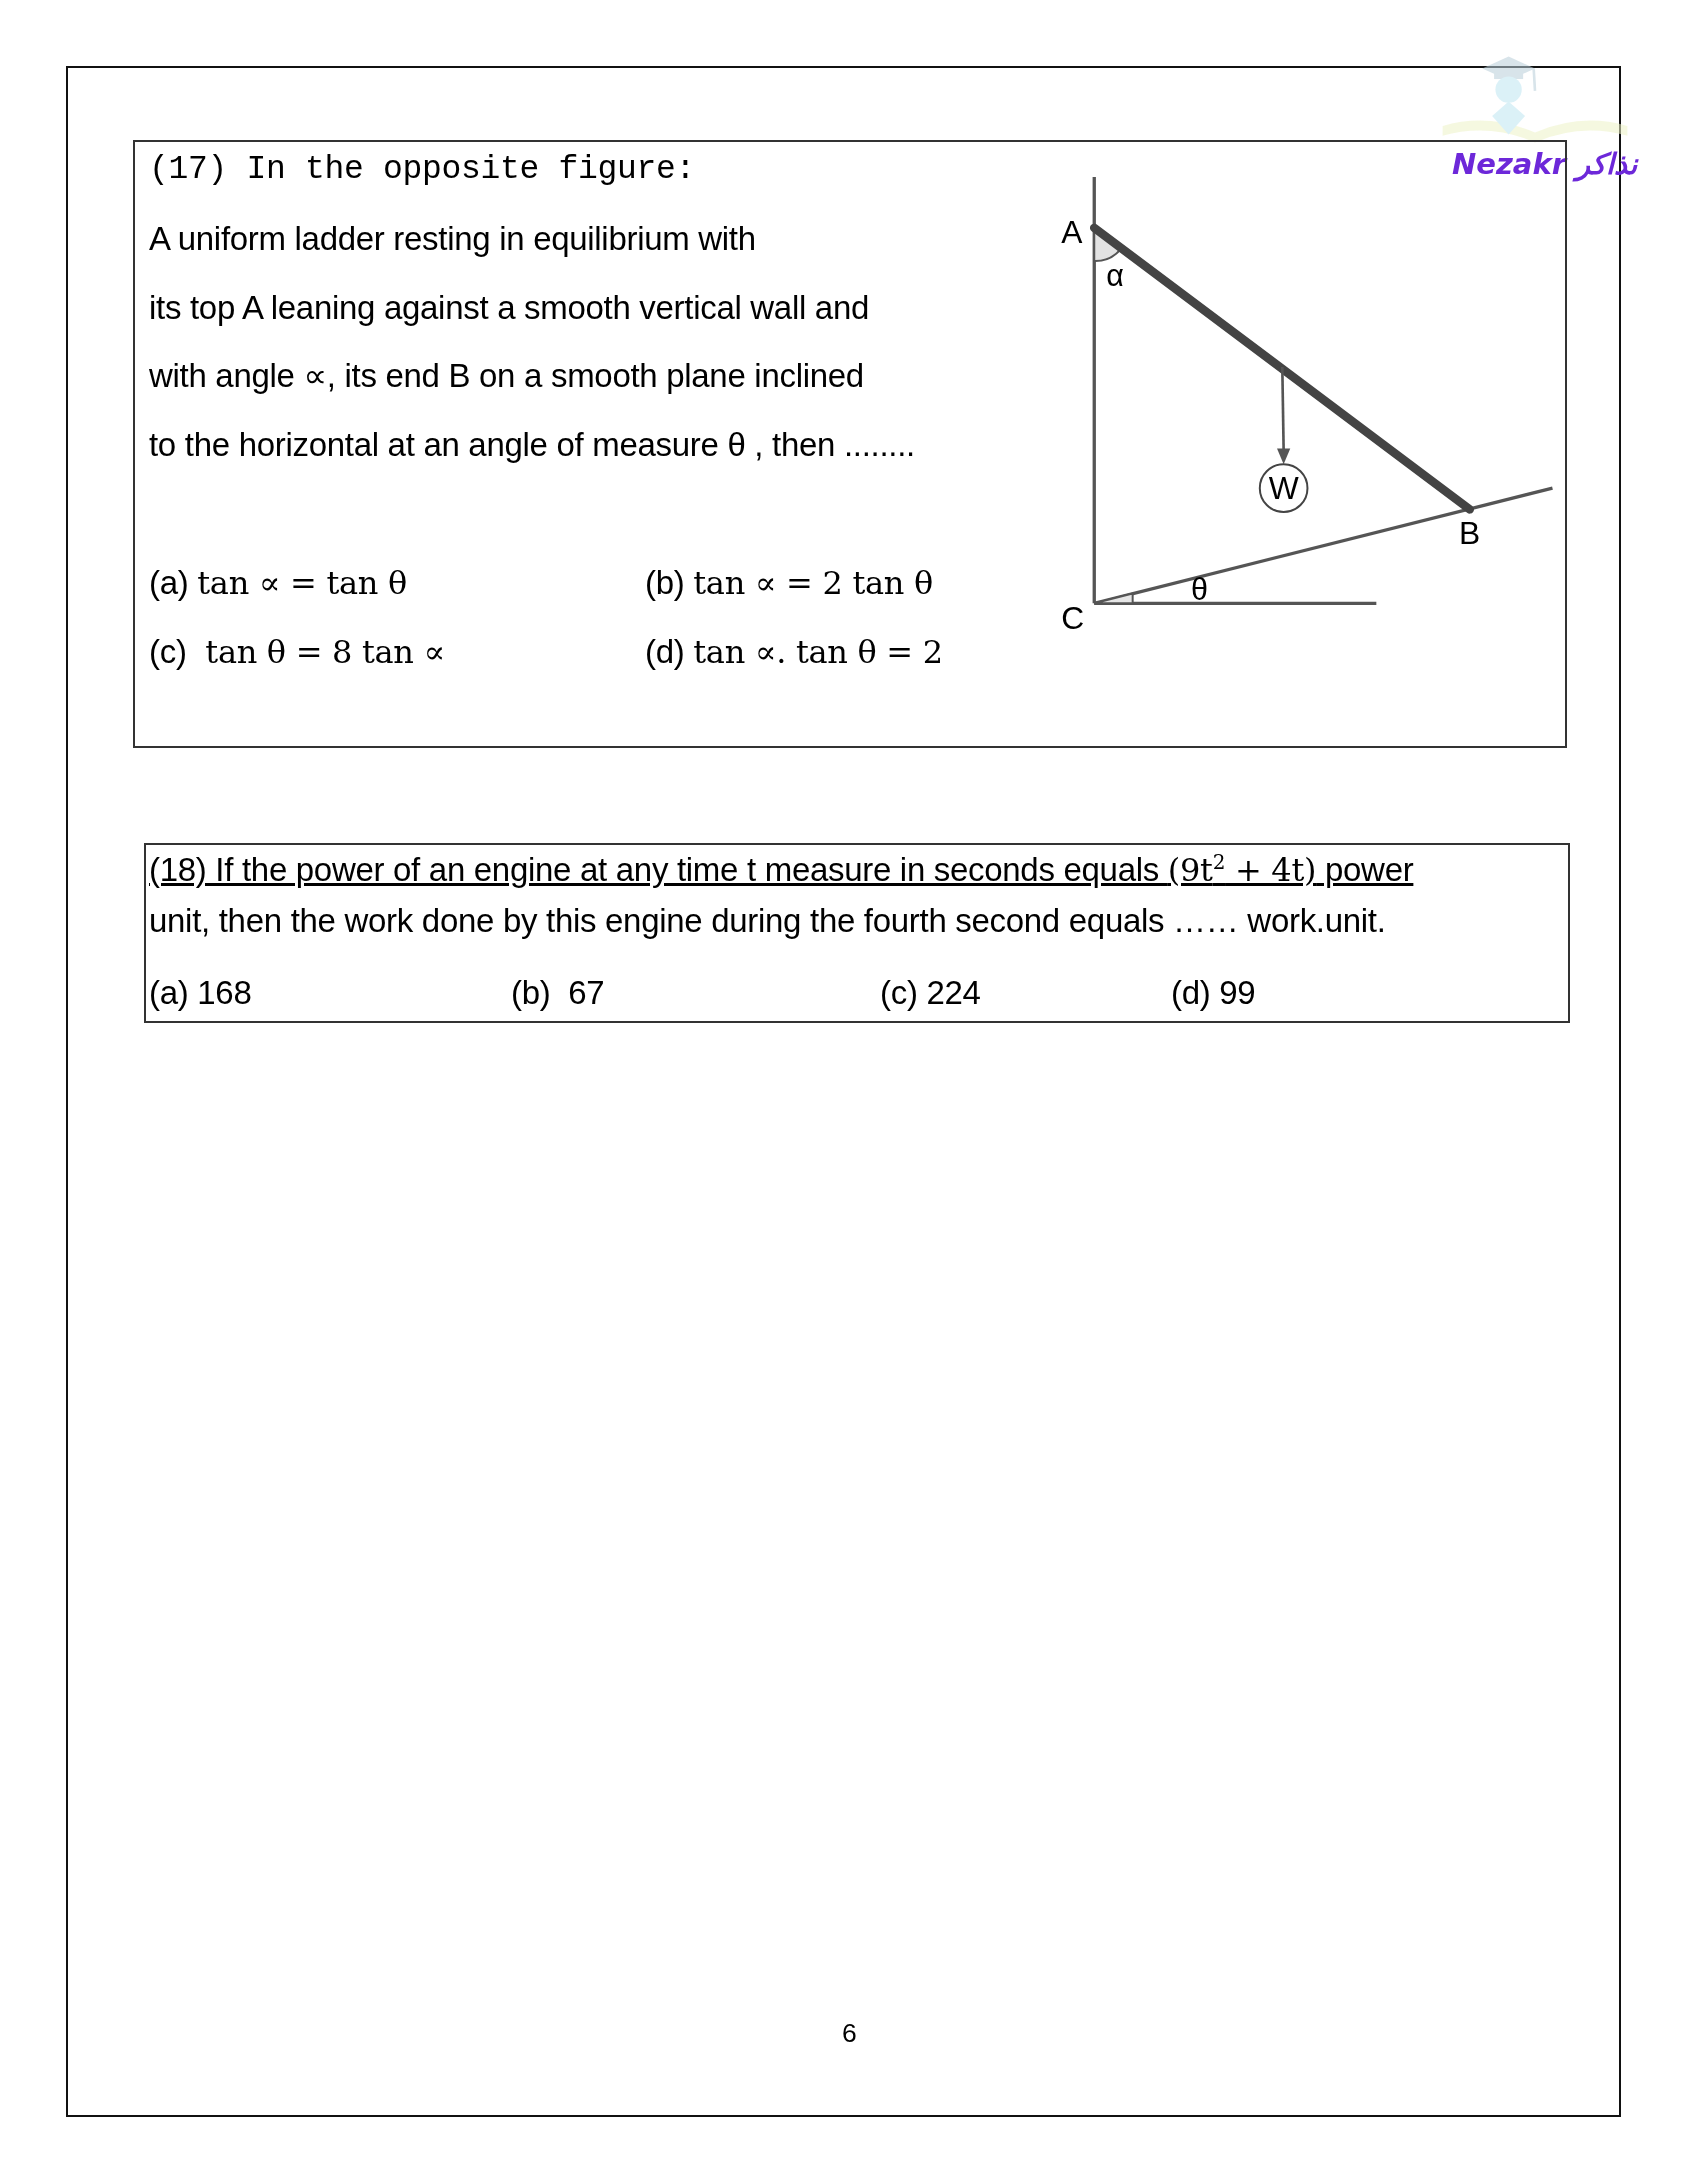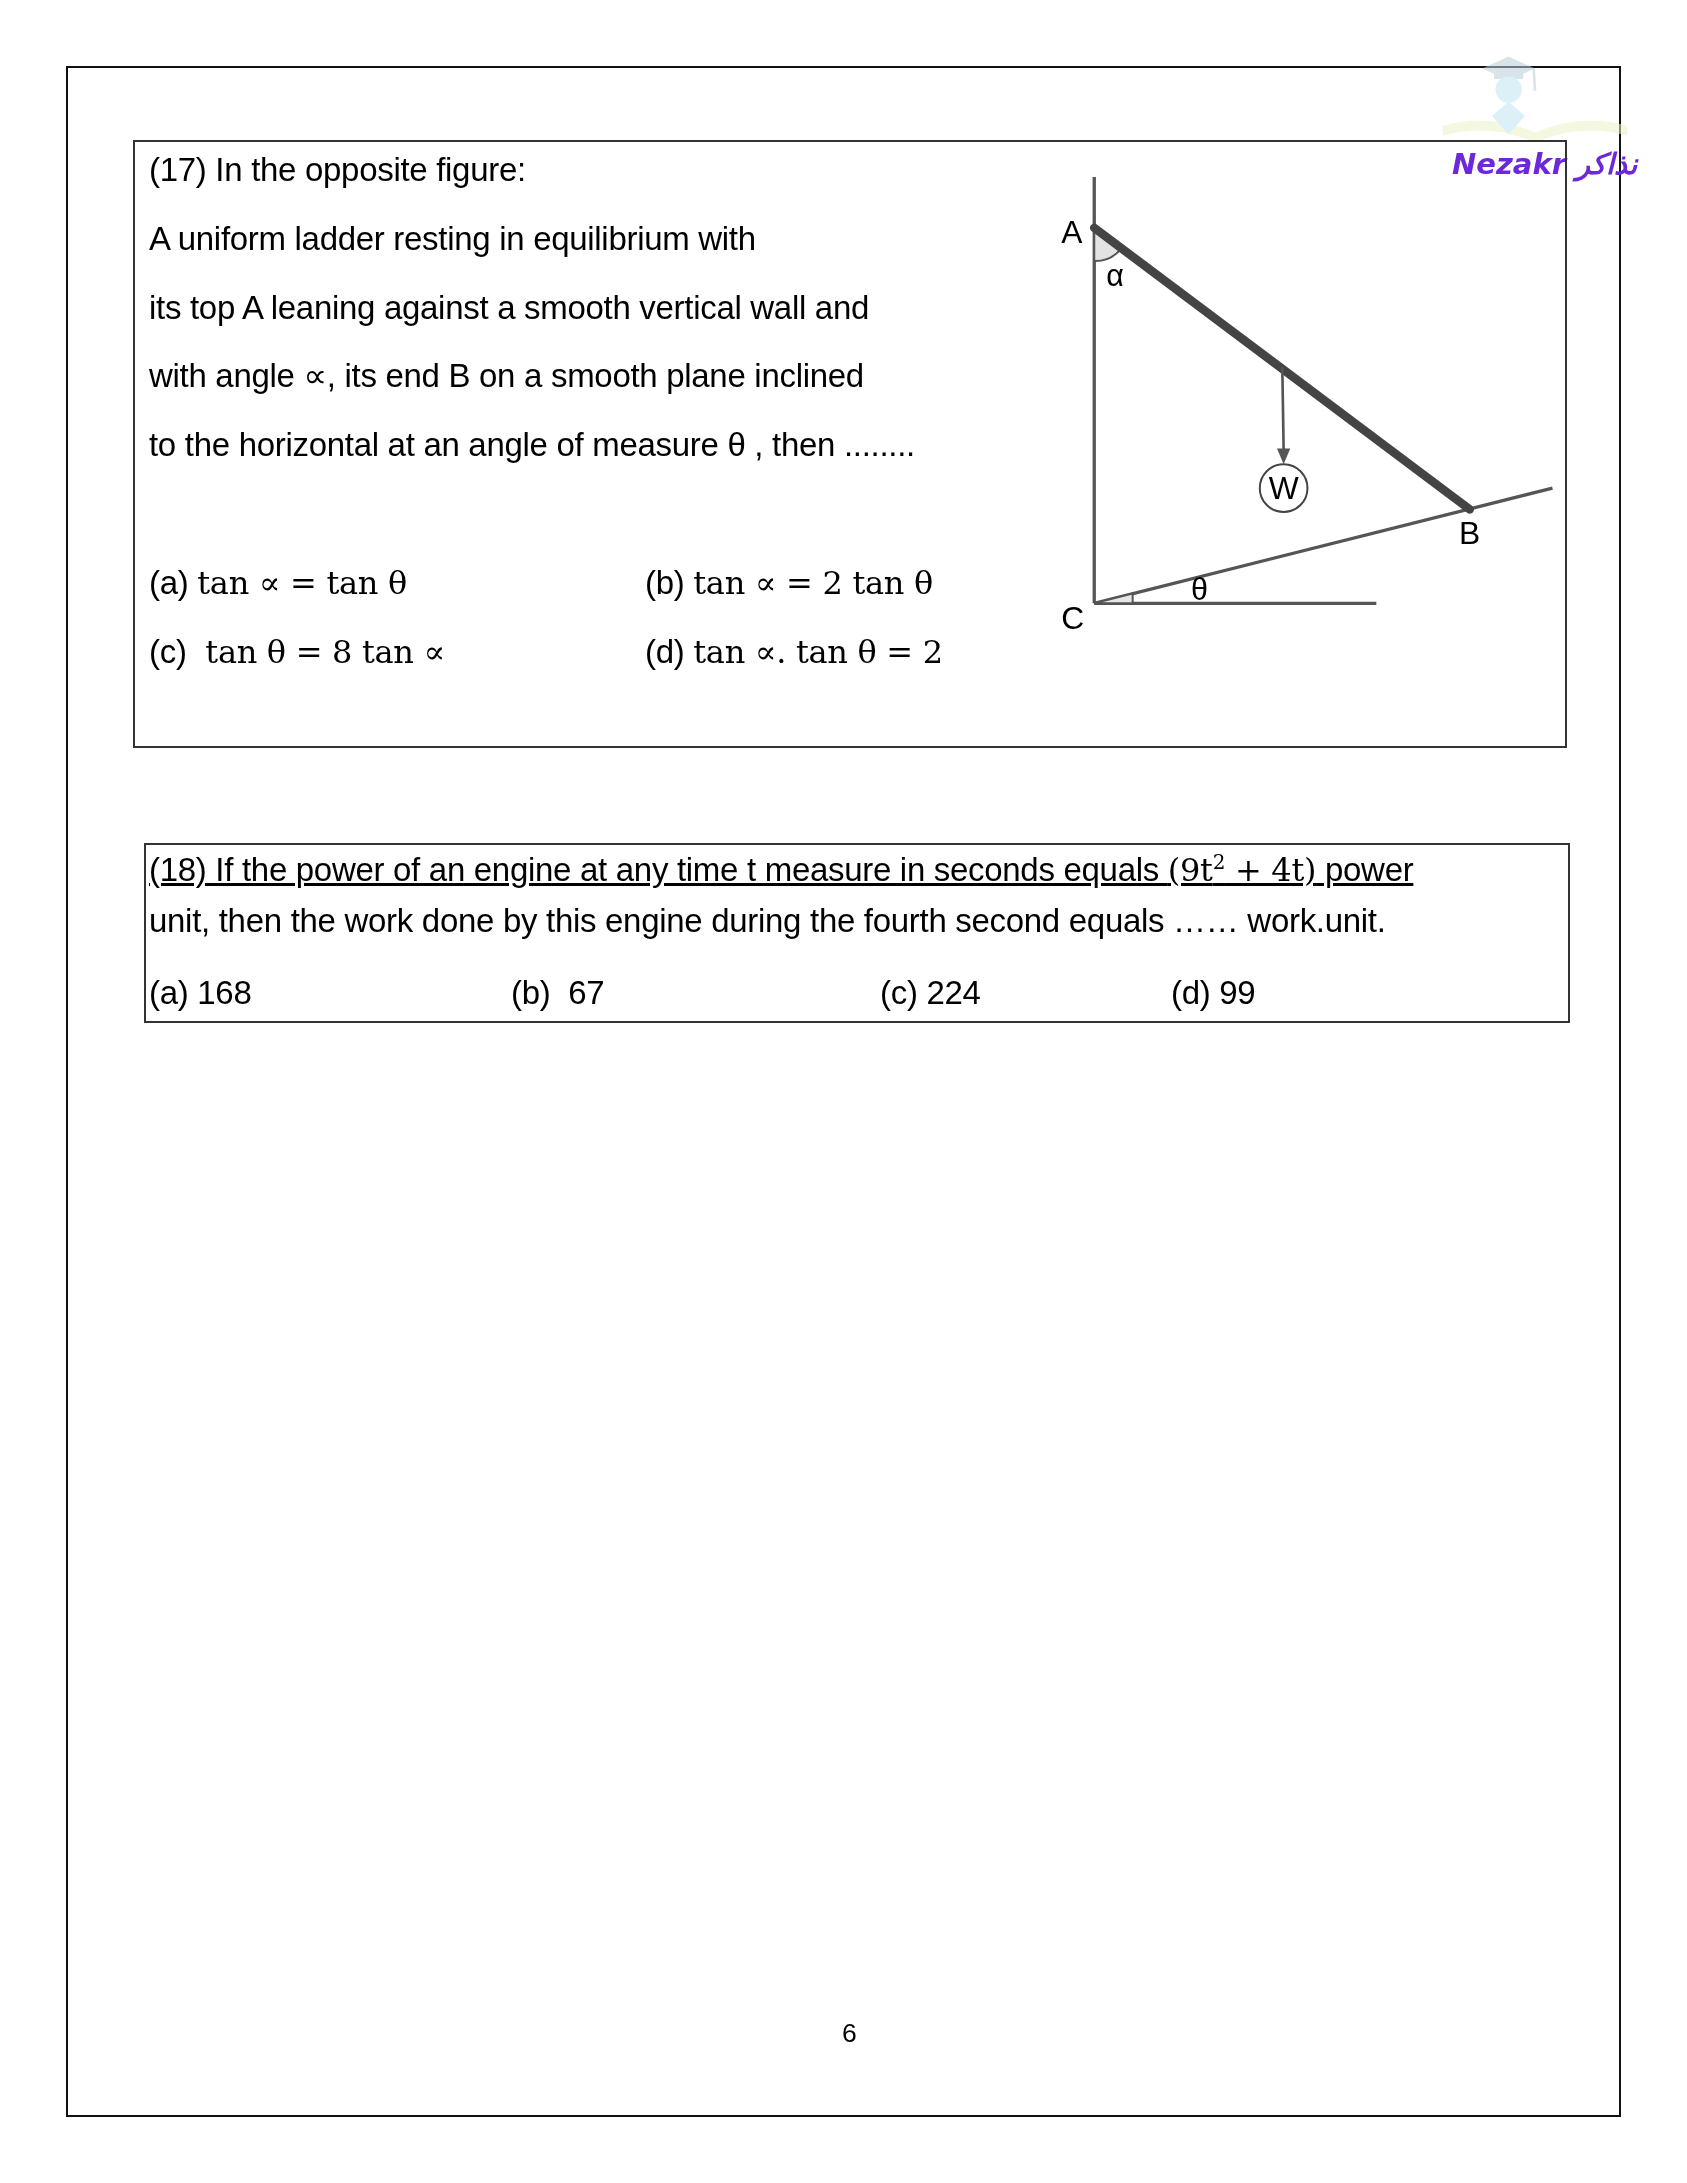--- a/index.html
+++ b/index.html
@@ -27,21 +27,21 @@
   <path d="M10 115 Q80 95 150 125 Q220 95 290 115 L290 130 Q220 110 150 140 Q80 110 10 130 Z" fill="#eef3c8"></path>
   <polygon points="70,28 110,10 150,28 110,46" fill="#b9cfd9"></polygon>
   <rect x="88" y="30" width="44" height="14" fill="#b9cfd9"></rect>
   <line x1="148" y1="28" x2="150" y2="62" stroke="#b9cfd9" stroke-width="4"></line>
   <circle cx="110" cy="60" r="20" fill="#bfe6f2"></circle>
   <polygon points="85,100 110,78 135,100 110,128" fill="#bfe6f2"></polygon>
 </svg>
 <div class="wm-text">Nezakr نذاكر</div>
 
 <div class="qbox" id="q17"></div>
-<div class="txt" style="left:149px; top:153px;">(17) In the opposite figure:</div>
+<div class="txt" style="left:149px; top:153px;font-family:Liberation Mono, monospace;">(17) In the opposite figure:</div>
 <div class="txt" style="left:149px; top:222px;">A uniform ladder resting in equilibrium with</div>
 <div class="txt" style="left:149px; top:291px;"> its top A leaning against a smooth vertical wall and</div>
 <div class="txt" style="left:149px; top:359px;">with angle ∝, its end B on a smooth plane inclined</div>
 <div class="txt" style="left:149px; top:428px;"> to the horizontal at an angle of measure θ , then ........</div>
 
 <div class="txt" style="left:149px; top:566px;">
   <span>(a)</span>
   <span class="math">tan ∝ = tan θ</span>
 </div>
 <div class="txt" style="left:645px; top:566px;">

